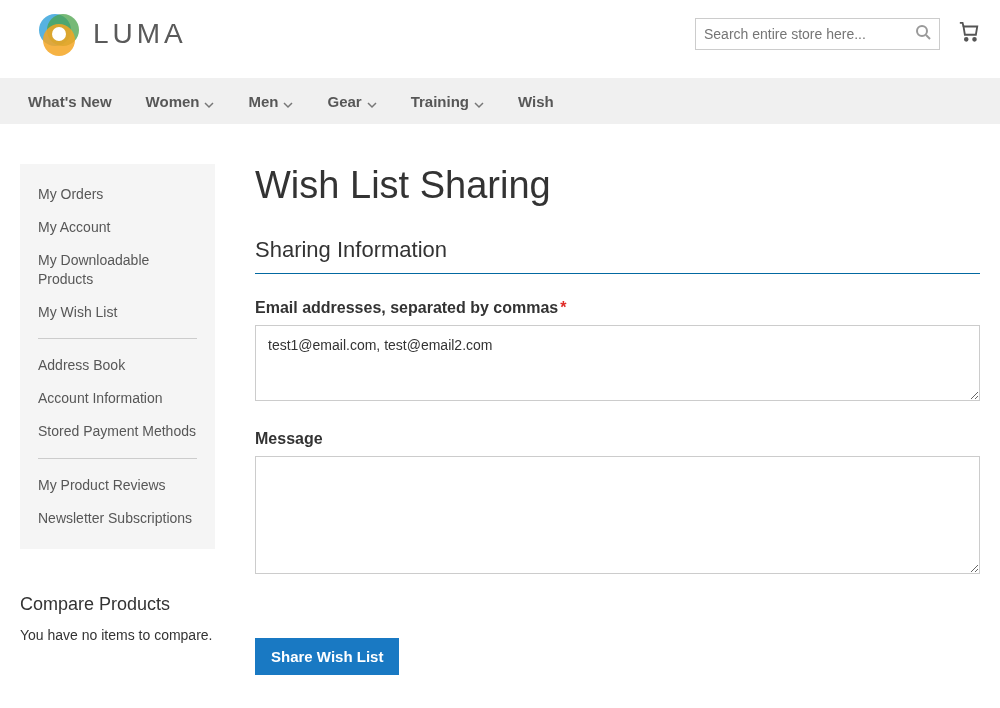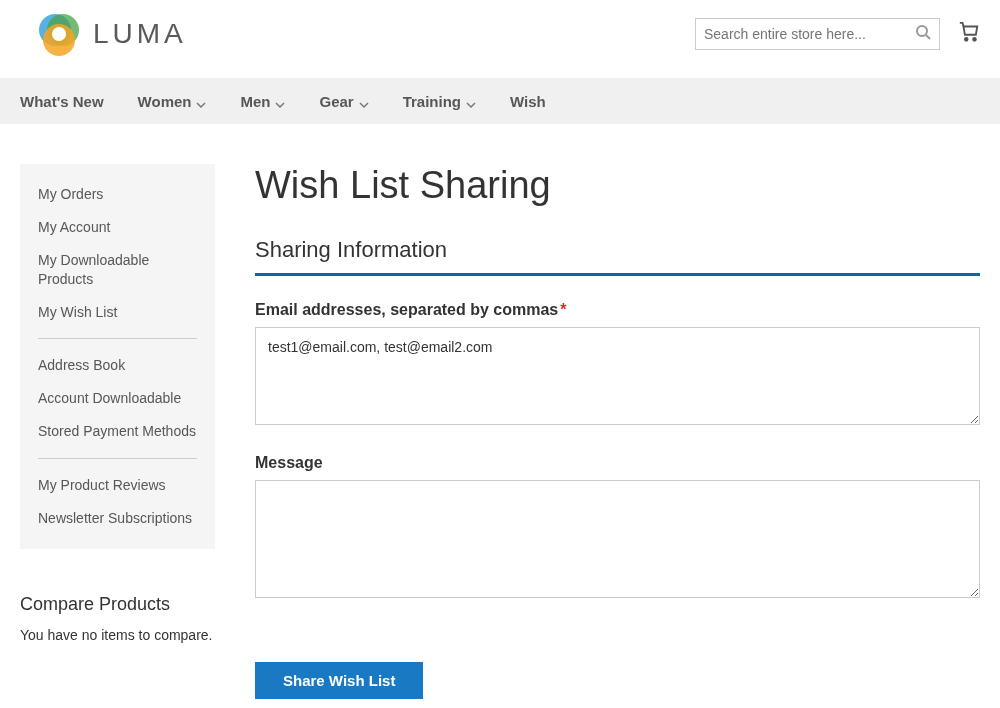--- a/index.html
+++ b/index.html
@@ -34,21 +34,21 @@
     font-size: 14px;
     color: #666;
   }
   .search-icon { color: #999; }
   .cart-icon { color: #555; }
 
   .nav-bar {
     background: #f0f0f0;
     display: flex;
     gap: 34px;
-    padding: 0 20px;
+    padding: 0 28px;
     height: 46px;
     align-items: center;
   }
   .nav-item {
     font-size: 15px;
     font-weight: 600;
     color: #575757;
     display: flex;
     align-items: center;
     gap: 5px;
@@ -82,43 +82,43 @@
   }
   .compare-block { margin-top: 45px; }
   .compare-title { font-size: 18px; color: #333; font-weight: 300; margin-bottom: 12px;}
   .compare-text { font-size: 14px; color: #333; }
 
   .main { flex: 1; }
   .page-title { font-size: 38px; font-weight: 300; color: #333; margin-bottom: 30px; }
   .section-title {
     font-size: 22px; font-weight: 300; color: #333;
     padding-bottom: 10px;
-    border-bottom: 3px solid #0369a1;
+    border-bottom: 1px solid #0369a1;
     margin-bottom: 25px;
   }
   .field { margin-bottom: 25px; }
   .field-label { font-size: 16px; font-weight: 600; color: #333; display:block; margin-bottom: 8px;}
   .required-mark { color: #e02b27; margin-left: 2px;}
   textarea.form-control {
     width: 100%;
     border: 1px solid #ccc;
     padding: 10px 12px;
     font-family: inherit;
     font-size: 14px;
     color: #333;
     resize: both;
     line-height: 1.4;
   }
-  #emails-area { height: 98px; }
+  #emails-area { height: 76px; }
   #message-area { height: 118px; }
   .primary-btn {
     background: #1979c3;
     color: #fff;
     border: none;
-    padding: 10px 28px;
+    padding: 10px 16px;
     font-size: 15px;
     font-weight: 600;
     cursor: pointer;
     margin-top: 35px;
   }
 </style>
 </head>
 <body>
 
 <div class="header">
@@ -190,21 +190,21 @@
 <div class="page-body">
 
   <div class="sidebar">
     <div class="side-block">
       <div class="side-link">My Orders</div>
       <div class="side-link">My Account</div>
       <div class="side-link">My Downloadable Products</div>
       <div class="side-link">My Wish List</div>
       <hr class="side-divider">
       <div class="side-link">Address Book</div>
-      <div class="side-link">Account Downloadable</div>
+      <div class="side-link">Account Information</div>
       <div class="side-link">Stored Payment Methods</div>
       <hr class="side-divider">
       <div class="side-link">My Product Reviews</div>
       <div class="side-link">Newsletter Subscriptions</div>
     </div>
 
     <div class="compare-block">
       <div class="compare-title">Compare Products</div>
       <div class="compare-text">You have no items to compare.</div>
     </div>

